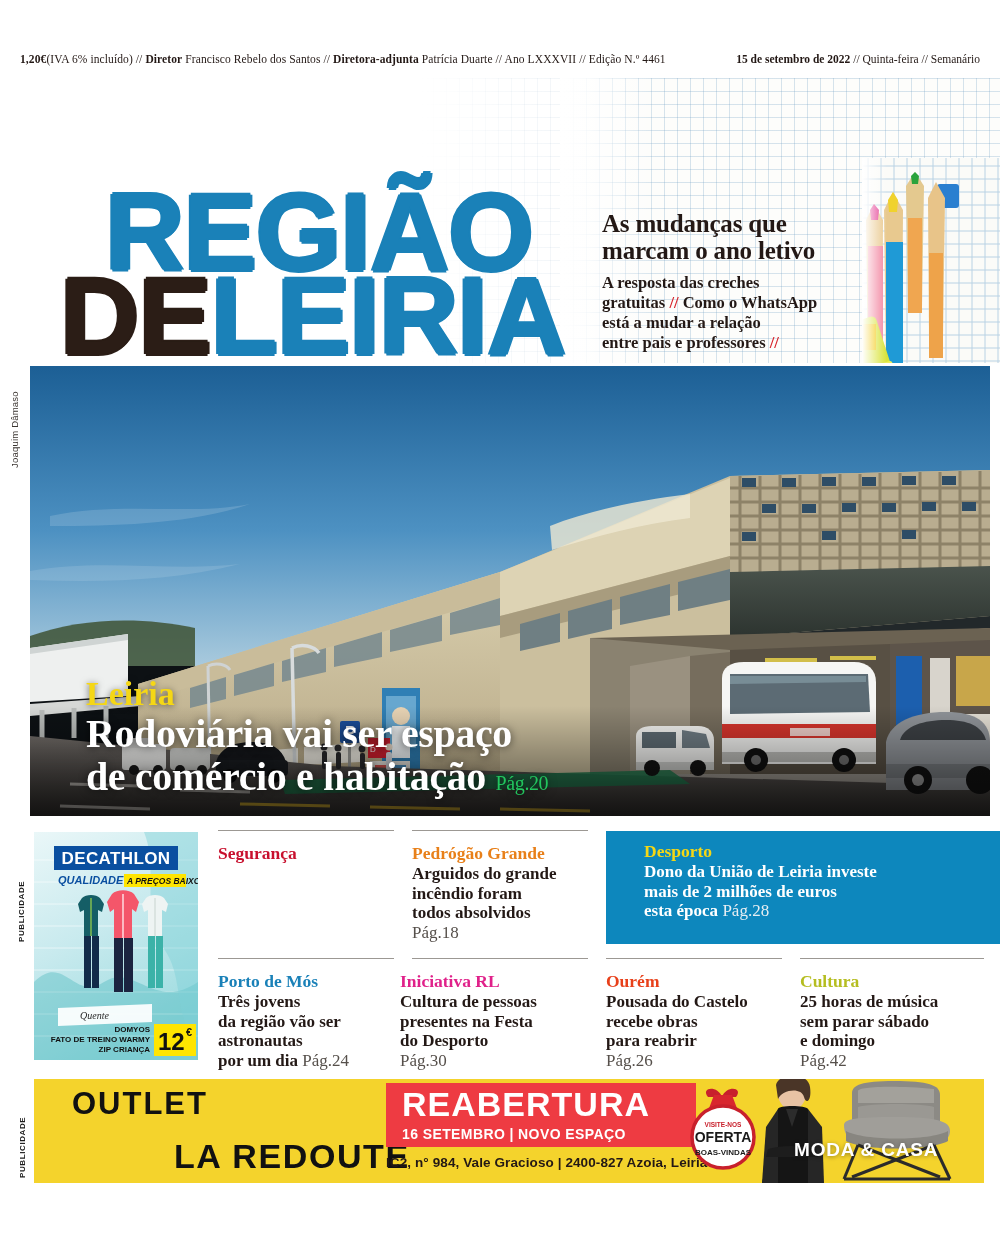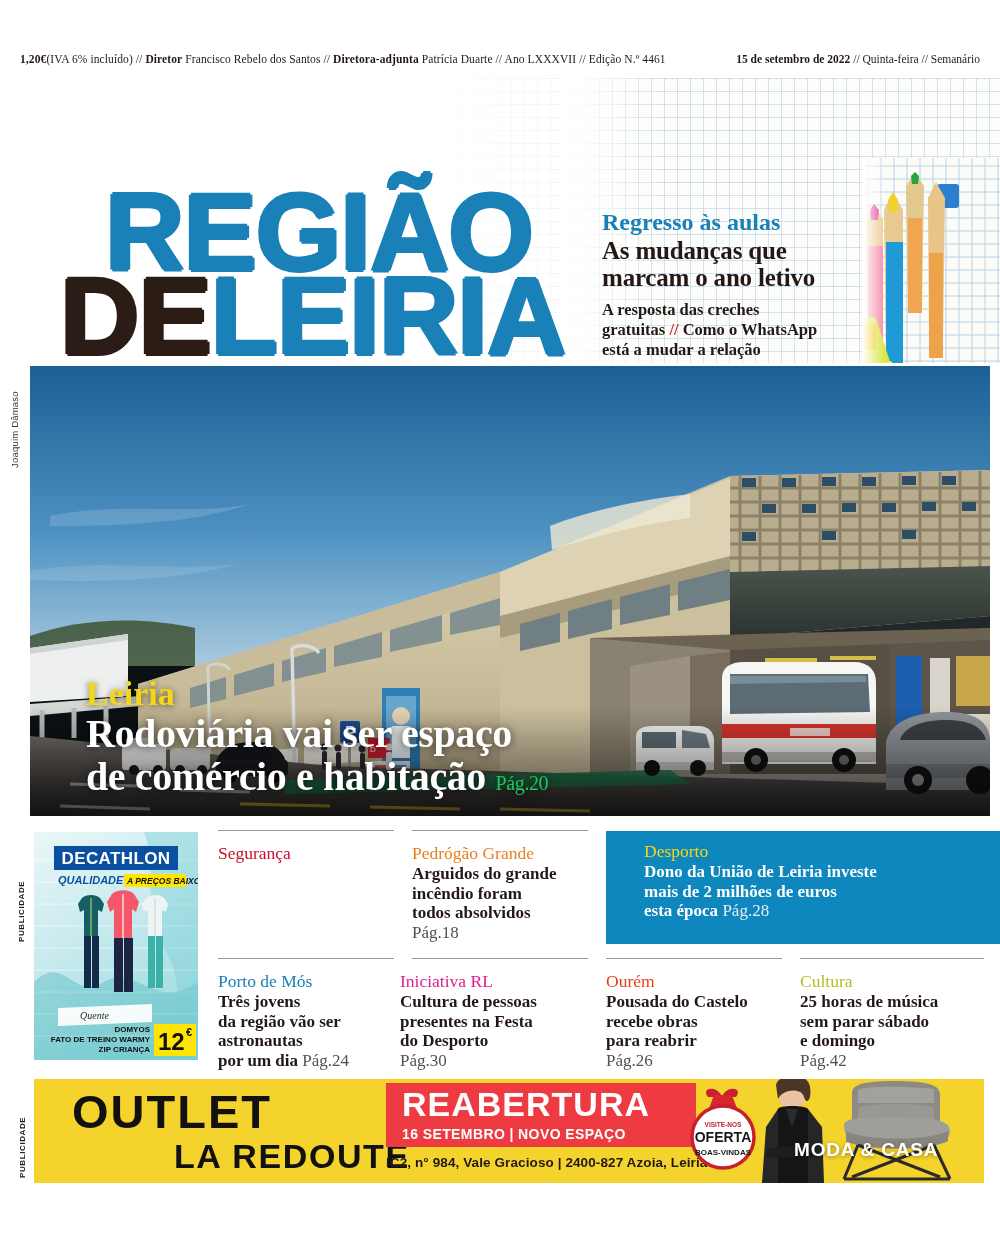--- a/index.html
+++ b/index.html
@@ -124,21 +124,21 @@
   .ad-label{
     position:absolute;left:-1px;top:6px;width:12px;height:110px;
     font-family:"Liberation Sans",sans-serif;font-size:8px;font-weight:bold;
     color:#1a1a1a;letter-spacing:.6px;
     writing-mode:vertical-rl;transform:rotate(180deg);white-space:nowrap;
   }
   .ad-box{position:absolute;left:16px;top:6px;width:164px;height:228px;overflow:hidden;}
 
   .cell{position:absolute;}
   .c-kicker{
-    font-family:"Liberation Serif",serif;font-weight:normal;font-size:17.5px;
+    font-family:"Liberation Serif",serif;font-weight:bold;font-size:17.5px;
     line-height:1.08;margin-bottom:1px;
   }
   .c-head{
     font-family:"Liberation Serif",serif;font-weight:bold;font-size:17px;
     color:#231815;line-height:1.16;
   }
   .c-pag{font-weight:normal;color:#56504b;}
   .blue-box{
     position:absolute;background:#0d87bd;color:#fff;
   }
@@ -153,21 +153,21 @@
     color:#1a1a1a;letter-spacing:.6px;
     writing-mode:vertical-rl;transform:rotate(180deg);white-space:nowrap;
   }
   .botad{
     position:absolute;left:34px;top:1079px;width:950px;height:104px;
     background:#f4d32c;overflow:hidden;
   }
   .botad .outlet{
     position:absolute;left:38px;top:10px;
     font-family:"Liberation Sans",sans-serif;font-weight:bold;
-    font-size:47px;color:#111;letter-spacing:2px;line-height:.98;
+    font-size:31px;color:#111;letter-spacing:2px;line-height:.98;
   }
   .botad .laredoute{
     position:absolute;left:140px;top:58px;
     font-family:"Liberation Sans",sans-serif;font-weight:bold;
     font-size:34px;color:#111;letter-spacing:1.6px;
   }
   .redblock{
     position:absolute;left:352px;top:4px;width:310px;height:64px;background:#ee3b42;
   }
   .redblock .r1{
@@ -281,21 +281,20 @@
     </svg>
 
     <div class="logo">
       <div class="logo-line l1">REGIÃO</div>
       <div class="logo-line l2">
         <span class="de">DE</span><span class="leiria">LEIRIA</span>
       </div>
     </div>
 
     <div class="teaser-top">
-      <div class="tt-kicker">Regresso às aulas</div>
       <div class="tt-head">
         <span>As mudanças que</span><br>
         <span>marcam o ano letivo</span>
       </div>
       <div class="tt-sub">
         <span>A resposta das creches</span><br>
         <span>gratuitas</span>
         <span class="slash">//</span>
         <span>Como o WhatsApp</span><br>
         <span>está a mudar a relação</span><br>

